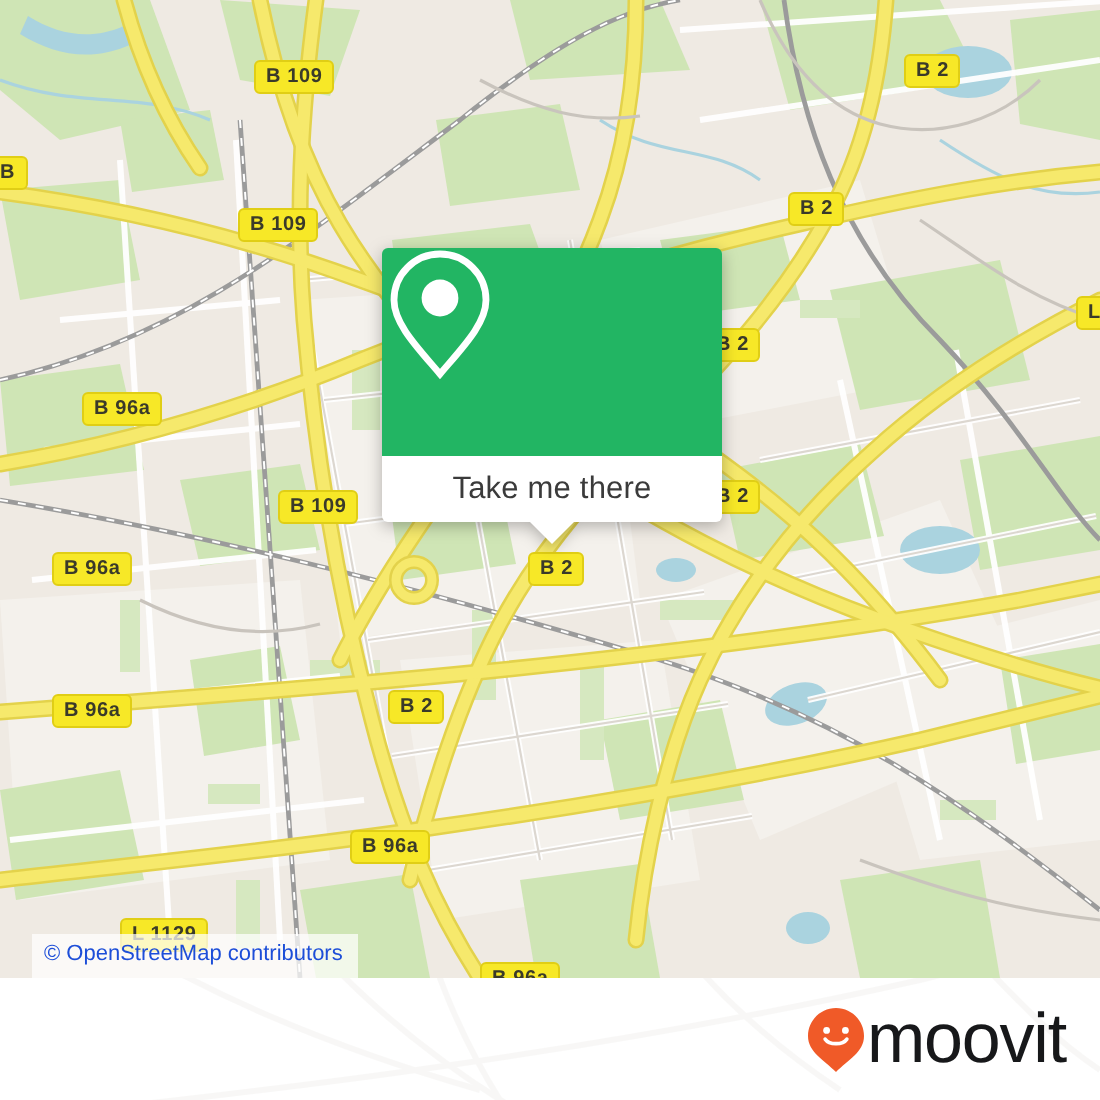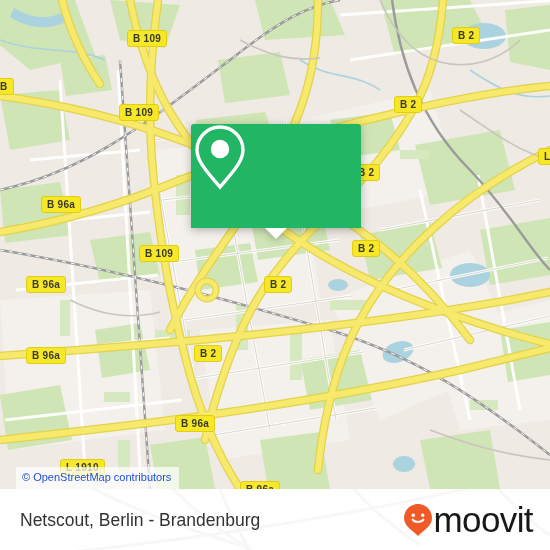--- a/index.html
+++ b/index.html
@@ -275,50 +275,52 @@
         <div class="shield" style="left: 394px; top: 96px;">B 2</div>
         <div class="shield" style="left: 352px; top: 164px;">B 2</div>
         <div class="shield" style="left: 264px; top: 276px;">B 2</div>
         <div class="shield" style="left: 352px; top: 240px;">B 2</div>
         <div class="shield" style="left: 194px; top: 345px;">B 2</div>
         <div class="shield" style="left: 41px; top: 196px;">B 96a</div>
         <div class="shield" style="left: 26px; top: 276px;">B 96a</div>
         <div class="shield" style="left: 26px; top: 347px;">B 96a</div>
         <div class="shield" style="left: 175px; top: 415px;">B 96a</div>
         <div class="shield" style="left: 240px; top: 481px;">B 96a</div>
-        <div class="shield" style="left: 60px; top: 459px;">L 1910</div>
+        <div class="shield" style="left: 60px; top: 459px;">L 1129</div>
         <div class="shield" style="left: 538px; top: 148px;">L</div>
         <div class="shield" style="left: -6px; top: 78px;">B</div>
       </div>
 
     <div id="attribution">© OpenStreetMap contributors</div>
 
     <div id="popup">
       <div id="popup-head">
         <svg width="58" height="66" viewBox="0 0 58 66">
           <path d="M29 3 C16.3 3 6 13.3 6 26 C6 38 18 50 29 63 C40 50 52 38 52 26 C52 13.3 41.7 3 29 3 Z" fill="none" stroke="#ffffff" stroke-width="3.4"></path>
           <circle cx="29" cy="25" r="9.2" fill="#ffffff"></circle>
         </svg>
+      </div>
+      <div id="popup-body">
+        <span id="popup-label">Take me there</span>
       </div>
       <div id="popup-tail"></div>
     </div>
   </div>
 
   <div id="bottombar">
     <svg id="bottombar-wm" width="550" height="550" viewBox="0 0 550 550">
       <g stroke="#b9b2a8" stroke-width="3" fill="none">
         <path d="M0,560 C70,552 140,545 215,534 C300,522 380,508 460,490 L550,468"></path>
         <path d="M130,440 C160,480 200,520 260,556"></path>
         <path d="M318,440 C340,480 375,515 420,545"></path>
         <path d="M60,470 C110,500 170,525 240,545"></path>
         <path d="M470,460 C500,490 520,515 550,535"></path>
         <path d="M205,440 C215,480 228,515 250,550"></path>
       </g>
     </svg>
-    <div id="bottom-title">Netscout, Berlin - Brandenburg</div>
     <div id="brand">
       <svg width="30" height="34" viewBox="0 0 30 34">
         <path d="M15 1 C7.3 1 1 7.3 1 15 C1 23 9 27 15 33 C21 27 29 23 29 15 C29 7.3 22.7 1 15 1 Z" fill="#f05a28"></path>
         <circle cx="10.3" cy="12.2" r="1.7" fill="#ffffff"></circle>
         <circle cx="19.7" cy="12.2" r="1.7" fill="#ffffff"></circle>
         <path d="M9.6 16.6 C11.6 19.6 18.4 19.6 20.4 16.6" fill="none" stroke="#ffffff" stroke-width="1.9" stroke-linecap="round"></path>
       </svg>
       <span id="brand-word">moovit</span>
     </div>
   </div>

